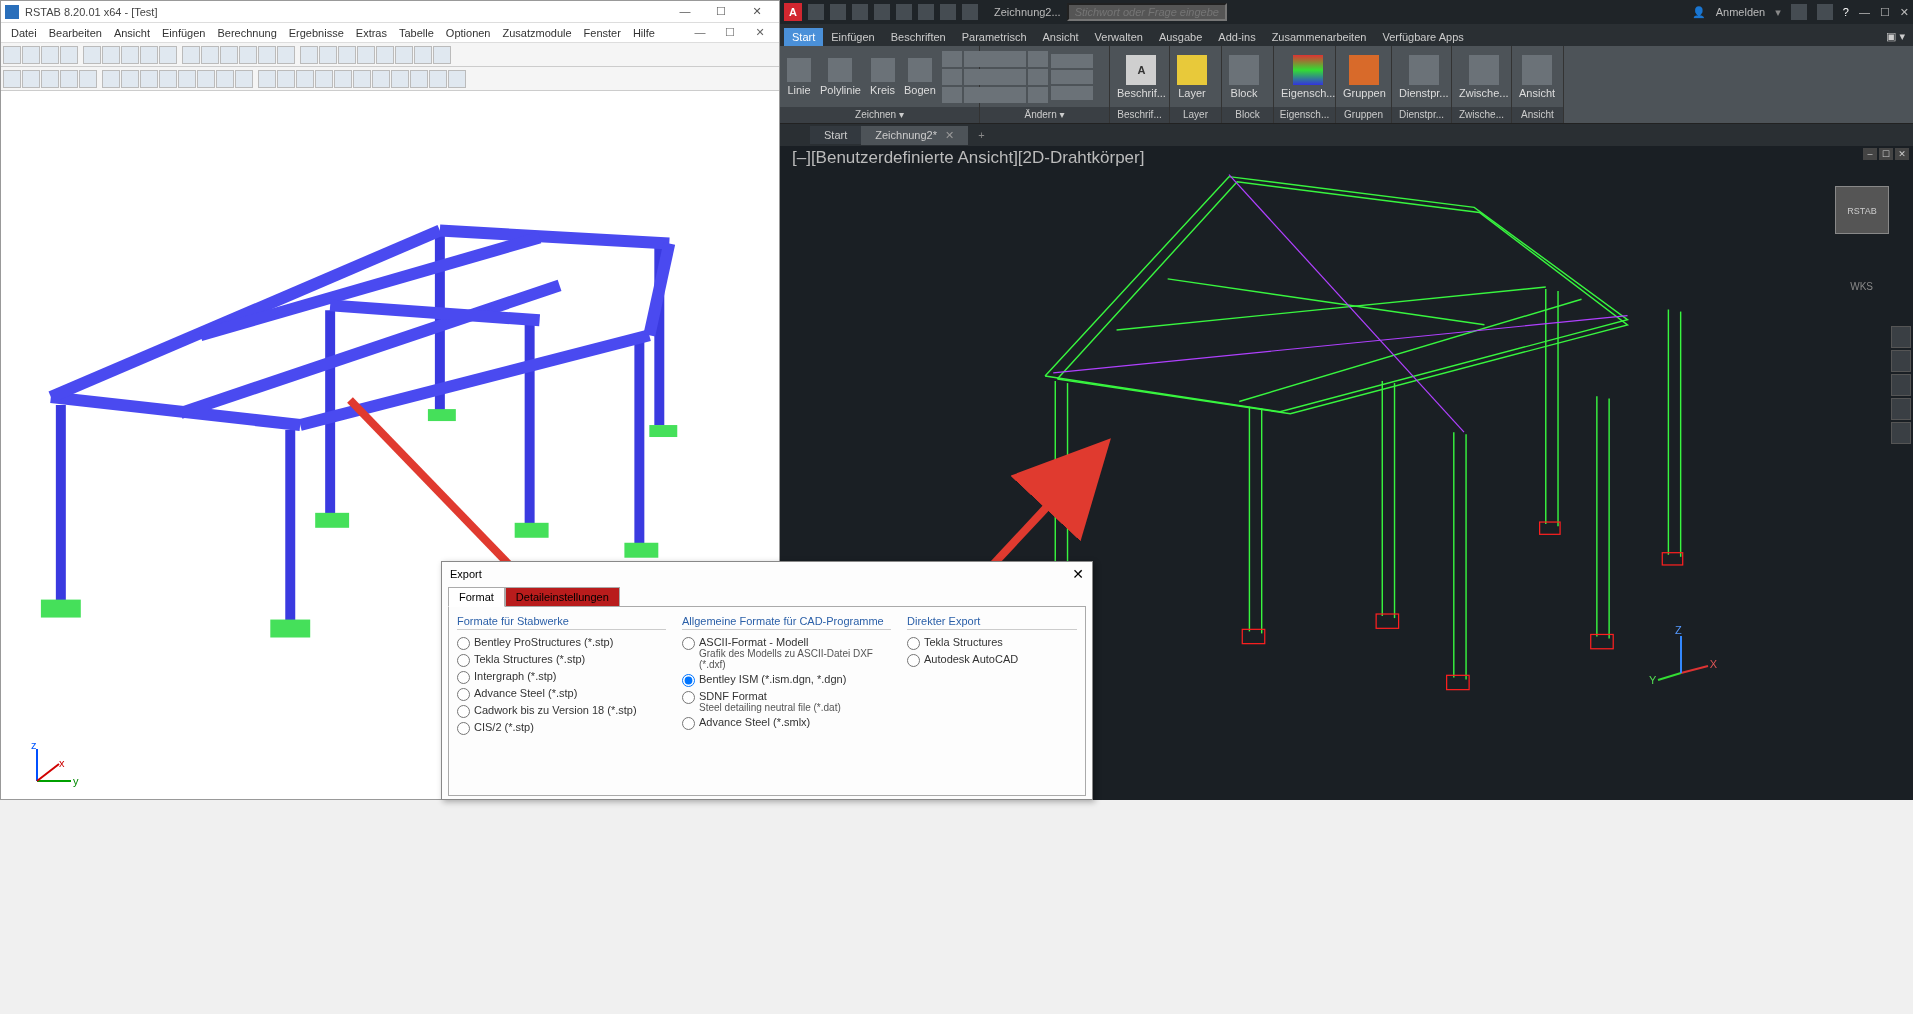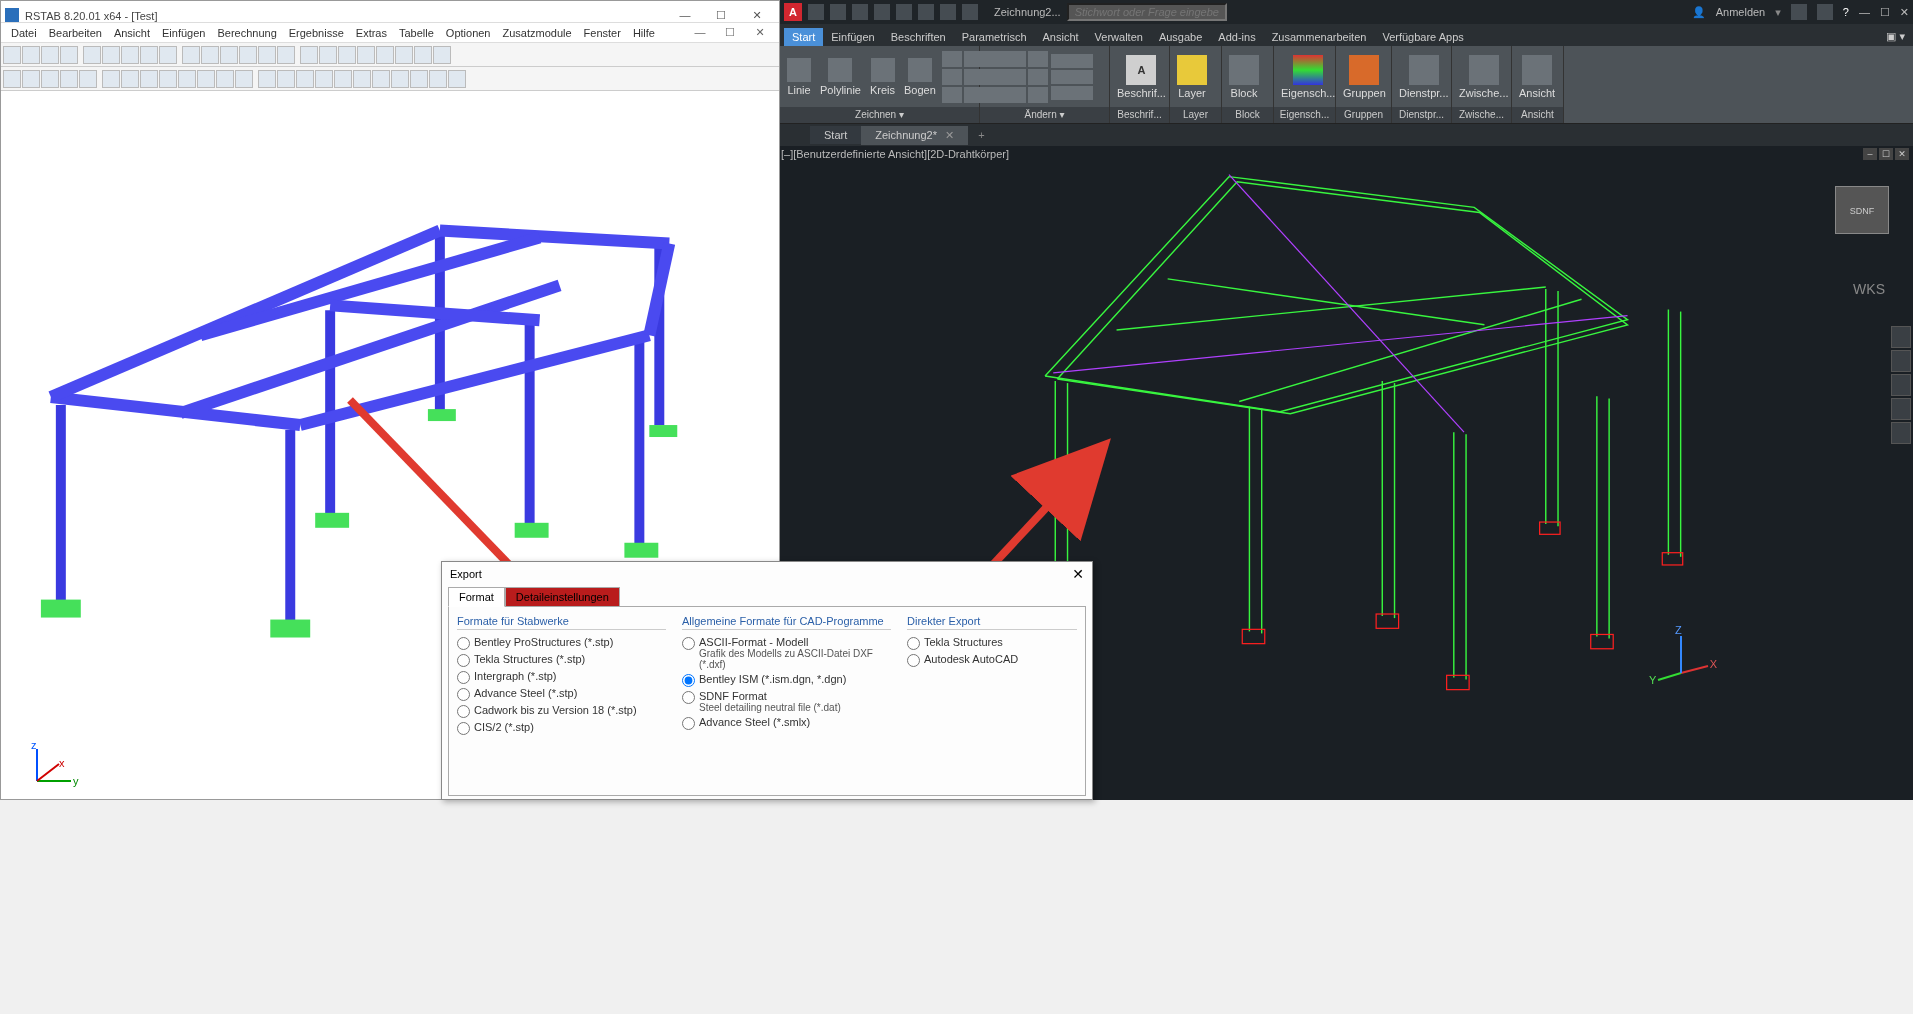--- a/index.html
+++ b/index.html
@@ -1,19 +1,19 @@
 <!DOCTYPE html>
 <html><head>
 <meta charset="utf-8">
 <style>
 *{margin:0;padding:0;box-sizing:border-box;font-family:"Segoe UI",Tahoma,sans-serif;font-size:11px}
 body{width:1913px;height:1014px;background:#f0f0f0;position:relative;overflow:hidden}
 
 #rstab{position:absolute;left:0;top:0;width:780px;height:800px;background:#fff;border:1px solid #999}
-#rstab .titlebar{height:22px;background:#fff;display:flex;align-items:flex-end;padding:0 4px;border-bottom:1px solid #ddd}
+#rstab .titlebar{height:22px;background:#fff;display:flex;align-items:center;padding:0 4px;border-bottom:1px solid #ddd}
 #rstab .titlebar .tico{width:14px;height:14px;background:#2a6fbb;margin-right:6px}
 #rstab .titlebar .title{color:#444}
 #rstab .titlebar .winctl{margin-left:auto;display:flex}
 #rstab .titlebar .winctl div{width:36px;text-align:center;color:#555}
 #rstab .menubar{height:20px;background:#fff;display:flex;align-items:center;border-bottom:1px solid #ddd;padding:0 4px}
 #rstab .menubar span{padding:0 6px;color:#333}
 #rstab .menubar .sub{margin-left:auto;display:flex}
 #rstab .menubar .sub div{width:30px;text-align:center;color:#666}
 #rstab .toolbar{height:24px;background:#f5f5f5;border-bottom:1px solid #ccc;display:flex;align-items:center;padding:0 2px;gap:1px}
 #rstab .toolbar .tb{width:18px;height:18px;background:#e0e8f0;border:1px solid #bbb}
@@ -39,21 +39,21 @@
 #acad .rbtn .rico{width:24px;height:24px;background:#6b7278}
 #acad .rbtn.lg .rico{width:30px;height:30px}
 #acad .smallgrid{display:grid;grid-template-columns:repeat(3,20px);grid-template-rows:repeat(3,16px);gap:2px}
 #acad .smallgrid div{background:#6b7278}
 #acad .filetabs{height:22px;background:#2a2f33;display:flex;align-items:center;padding-left:30px;gap:0}
 #acad .filetabs .ft{padding:3px 14px;color:#ccc;background:#33393f}
 #acad .filetabs .ft.active{background:#4d5358}
 #acad .filetabs .ft .x{margin-left:8px;color:#999}
 #acad .filetabs .plus{padding:3px 10px;color:#888}
 #acad .viewport{position:relative;background:#1a1f24;height:calc(100% - 146px)}
-#acad .vptitle{position:absolute;left:1px;top:2px;color:#bbb;font-size:11px}
+#acad .vptitle{position:absolute;left:12px;top:2px;color:#bbb;font-size:17px}
 #acad .vpctrl{position:absolute;right:4px;top:2px;display:flex;gap:2px}
 #acad .vpctrl div{width:14px;height:12px;background:#444;color:#ccc;text-align:center;font-size:9px;line-height:12px}
 #acad .cube{position:absolute;right:24px;top:40px;width:54px;height:48px;background:#555;border:1px solid #888;color:#ccc;font-size:9px;text-align:center;line-height:48px}
 #acad .sidebuttons{position:absolute;right:2px;top:180px;display:flex;flex-direction:column;gap:2px}
 #acad .sidebuttons div{width:20px;height:22px;background:#3a3f44;border:1px solid #555}
 
 #export{position:absolute;left:441px;top:561px;width:652px;height:239px;background:#fdfdfd;border:1px solid #888;box-shadow:2px 2px 6px rgba(0,0,0,.3)}
 #export .ehdr{height:24px;display:flex;align-items:center;padding:0 8px}
 #export .ehdr .x{margin-left:auto;font-size:14px}
 #export .etabs{display:flex;padding-left:6px}
@@ -377,22 +377,22 @@
     <div class="ft active"><span>Zeichnung2*</span><span class="x">✕</span></div>
     <div class="plus">+</div>
   </div>
   <div class="viewport">
     <div class="vptitle">[–][Benutzerdefinierte Ansicht][2D-Drahtkörper]</div>
     <div class="vpctrl">
       <div>–</div>
       <div>☐</div>
       <div>✕</div>
     </div>
-    <div class="cube">SDNF</div>
-    <div style="position:absolute;right:28px;top:135px;color:#888;font-size:14px">WKS</div>
+    <div class="cube">RSTAB</div>
+    <div style="position:absolute;right:40px;top:135px;color:#888;font-size:10px">WKS</div>
     <div class="sidebuttons">
       <div></div>
         <div></div>
         <div></div>
         <div></div>
         <div></div>
     </div>
     <svg width="100%" height="100%" viewBox="0 0 730 640">
       <g stroke="#38f53f" stroke-width="1.4" fill="none">
 

